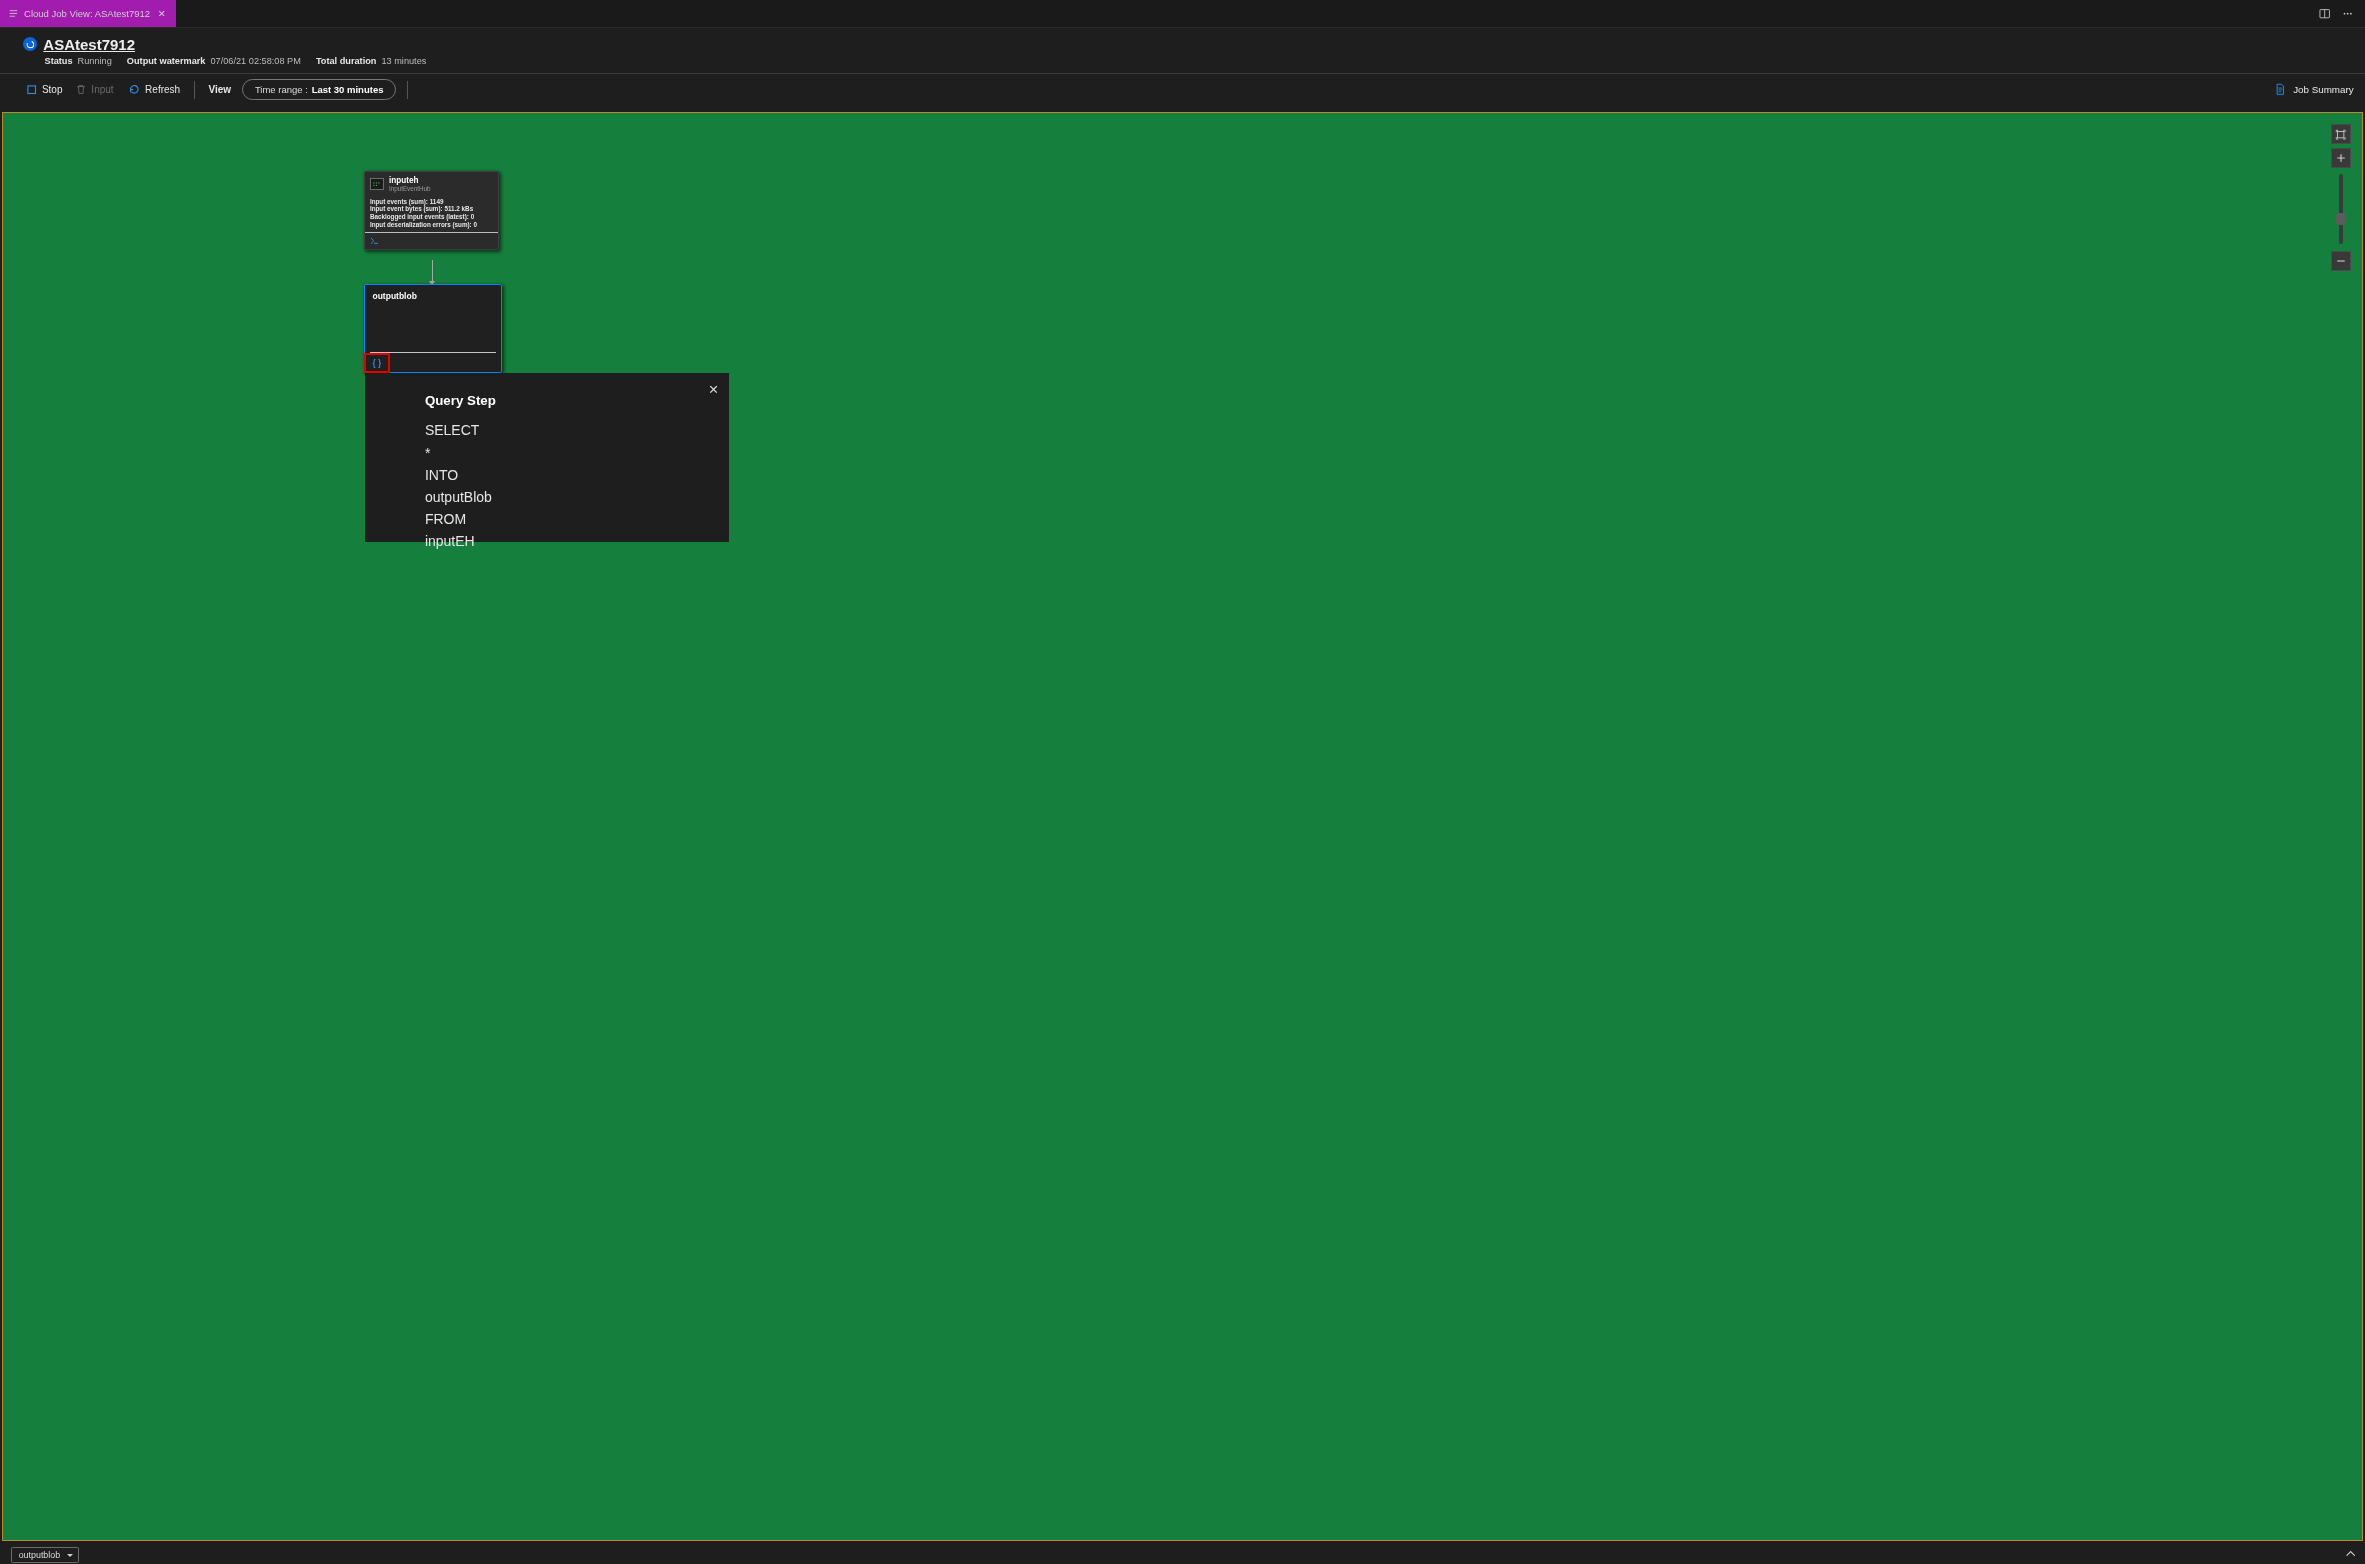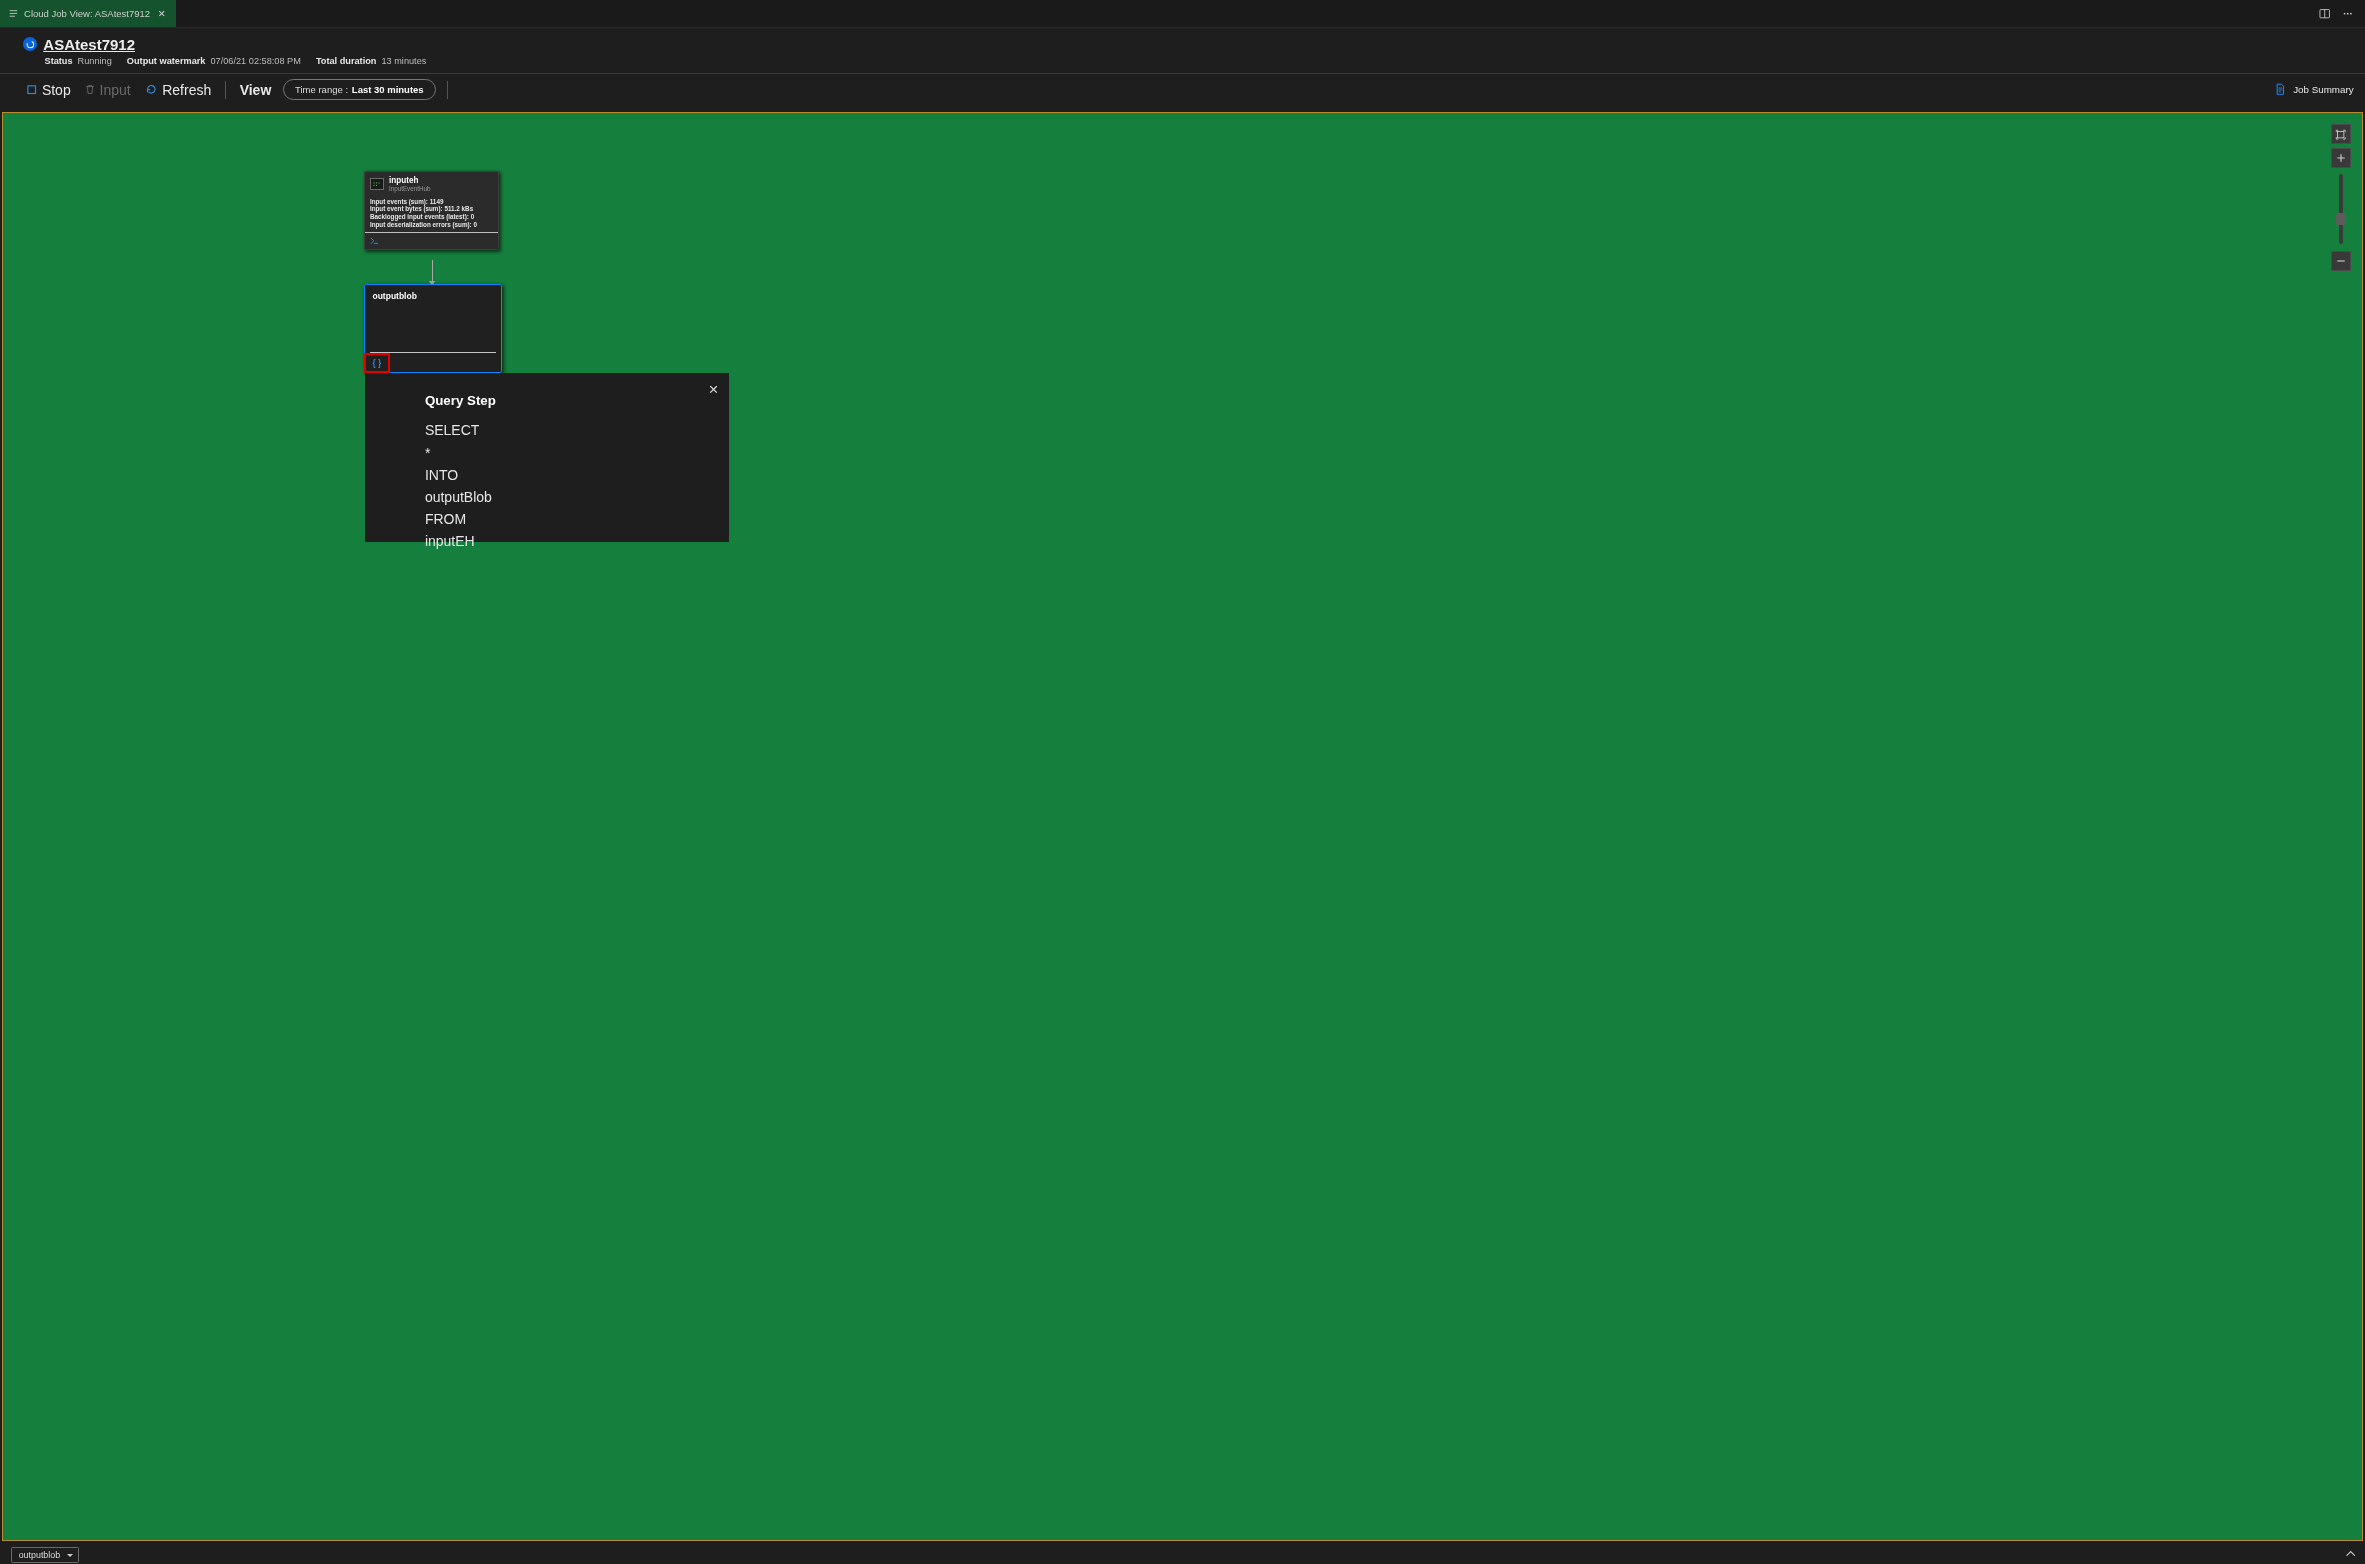--- a/index.html
+++ b/index.html
@@ -18,21 +18,21 @@
     background: #1a1a1a;
     display: flex;
     align-items: stretch;
     justify-content: space-between;
     border-bottom: 0.6px solid #2a2a2a;
   }
   .tab-left { display: flex; align-items: stretch; }
   .tab {
     display: flex; align-items: center; gap: 6.3px;
     padding: 0 8.9px;
-    background: #14532d;
+    background: #a21caf;
     font-size: 9.5px;
     color: #cfcfcf;
   }
   .tab .menu-icon { display:flex; align-items:center; }
   .tab .close-x { color:#cfcfcf; font-size:9.5px; padding:0 1.3px; cursor:pointer; }
   .tab-right { display:flex; align-items:center; gap:11.4px; padding-right:11.4px; }
   .titlebar-icon { display:flex; align-items:center; justify-content:center; cursor:pointer; }
 
   
   .header-area {
@@ -52,21 +52,21 @@
 
   
   .toolbar {
     height:32px;
     display:flex; align-items:center;
     padding: 0 11.4px 0 23px;
     gap: 8.9px;
   }
   .tool-btn {
     display:flex; align-items:center; gap:5px;
-    font-size:14px; color:#e8e8e8; cursor:pointer;
+    font-size:10px; color:#e8e8e8; cursor:pointer;
     padding: 2.5px 2.5px;
   }
   .tool-btn.disabled { color:#6a6a6a; cursor:default; }
   .tool-btn svg { flex-shrink:0; }
   .sep { width:0.6px; height:17.7px; background:#555; margin:0 2.5px; }
   .timerange-pill {
     border:0.6px solid #777; border-radius:11.4px;
     padding:3.8px 11.4px; font-size:9.5px; color:#ddd;
     display:flex; gap:3.8px; align-items:center; cursor:pointer;
   }

